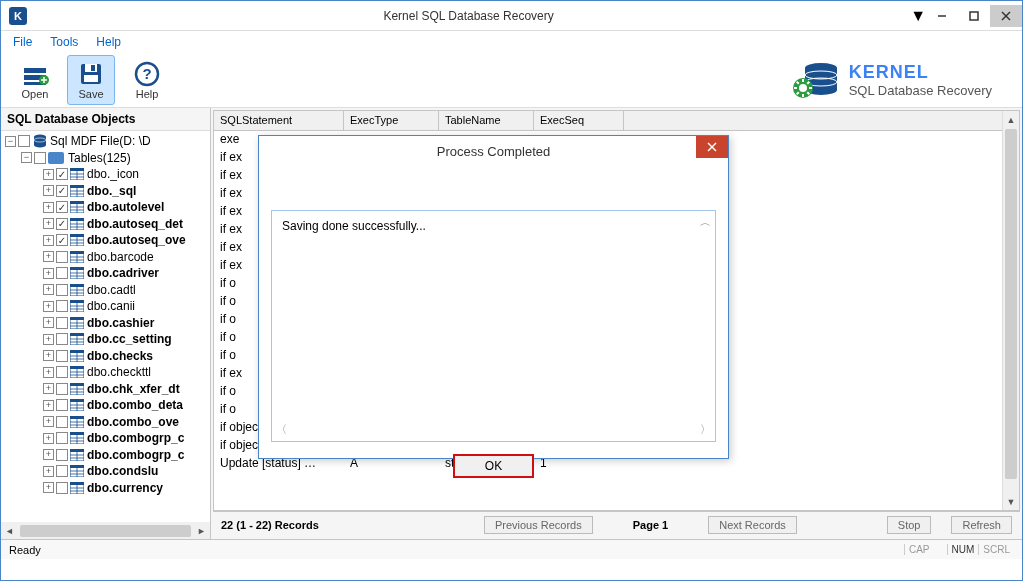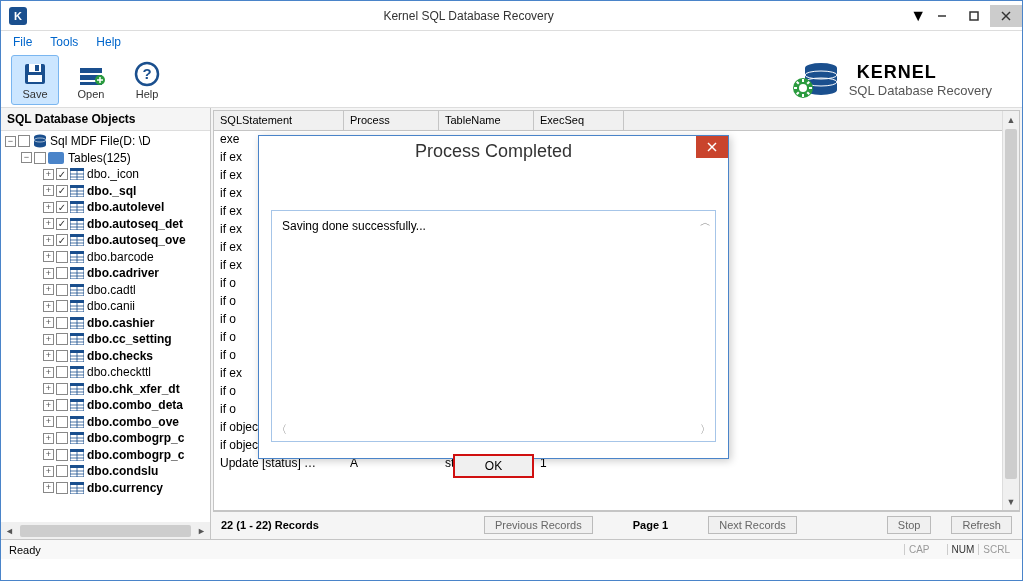--- a/index.html
+++ b/index.html
@@ -12,21 +12,21 @@
 .titlebar .win-btn.close { background: #ccc; }
 .menubar { height: 22px; display: flex; align-items: center; padding: 0 12px; gap: 18px; font-size: 12px; color: #0066cc; }
 .toolbar { height: 55px; display: flex; align-items: center; padding: 0 10px; gap: 8px; border-bottom: 1px solid #ddd; }
 .tool-btn { display: flex; flex-direction: column; align-items: center; justify-content: center; width: 48px; height: 50px; font-size: 11px; color: #333; border-radius: 3px; }
 .tool-btn.active { background: #cce6ff; border: 1px solid #7ab6f0; }
 .tool-btn .ico { width: 28px; height: 28px; display: flex; align-items: center; justify-content: center; }
 .toolbar .spacer { flex: 1; }
 .brand { display: flex; align-items: center; gap: 8px; padding-right: 20px; }
 .brand .gear-db { width: 52px; height: 44px; }
 .brand-text { display: flex; flex-direction: column; }
-.brand-text .line1 { font-size: 18px; font-weight: bold; color: #000000; letter-spacing: 1px; margin-left: 8px; }
+.brand-text .line1 { font-size: 18px; font-weight: bold; color: #3b82f6; letter-spacing: 1px; }
 .brand-text .line2 { font-size: 13px; color: #555; }
 .main { display: flex; height: 431px; }
 .sidebar { width: 210px; border-right: 1px solid #c5c5c5; display: flex; flex-direction: column; }
 .sidebar-title { font-size: 12px; font-weight: bold; padding: 4px 6px; background: #f5f5f5; border-bottom: 1px solid #ddd; }
 .tree { flex: 1; overflow: hidden; font-size: 12px; padding: 2px 0 0 2px; background: #fff; position: relative; }
 .tree-row { display: flex; align-items: center; height: 16.5px; white-space: nowrap; }
 .tree-row .exp { width: 11px; height: 11px; border: 1px solid #888; display: flex; align-items: center; justify-content: center; font-size: 9px; margin-right: 2px; color: #555; line-height: 1; }
 .tree-row .chk { width: 12px; height: 12px; border: 1px solid #888; margin-right: 2px; display: flex; align-items: center; justify-content: center; font-size: 10px; color: #333; }
 .tree-row .ico-db { width: 16px; height: 14px; margin-right: 2px; }
 .tree-row .ico-folder { width: 16px; height: 12px; background: #4a84c9; border-radius: 2px; margin-right: 4px; }
@@ -50,21 +50,21 @@
 .scrollbar-v .thumb { position: absolute; left: 2px; right: 2px; background: #cdcdcd; border-radius: 2px; }
 .scrollbar-h { height: 17px; background: #f0f0f0; display: flex; align-items: center; }
 .scrollbar-h .arrow { width: 17px; display: flex; align-items: center; justify-content: center; font-size: 9px; color: #555; }
 .statusbar { height: 20px; border-top: 1px solid #c5c5c5; display: flex; align-items: center; padding: 0 8px; font-size: 11px; background: #f8f8f8; }
 .statusbar .flex { flex: 1; }
 .statusbar .ind { padding: 0 4px; color: #999; border-left: 1px solid #ccc; font-size: 10px; }
 .statusbar .ind.active { color: #333; margin-left: 13px; }
 
 .dialog { position: absolute; left: 257px; top: 134px; width: 471px; height: 324px; background: #fff; border: 1px solid #4a84c9; box-shadow: 2px 2px 8px rgba(0,0,0,0.2); }
 .dialog-title { height: 30px; background: #fff; display: flex; align-items: center; position: relative; }
-.dialog-title .t { flex: 1; text-align: center; font-size: 18px; color: #333; }
+.dialog-title .t { flex: 1; text-align: center; font-size: 13px; color: #333; }
 .dialog-title .close { position: absolute; right: 0; top: 0; width: 32px; height: 22px; background: #c9442d; color: #fff; display: flex; align-items: center; justify-content: center; font-size: 12px; }
 .dialog-body { padding: 8px 12px 4px 12px; }
 .dialog-msgbox { border: 1px solid #a6c5e8; height: 232px; padding: 8px 10px; font-size: 12px; background: #fff; position: relative; margin-top: 36px; }
 .dialog-msgbox .sa { position: absolute; font-size: 11px; color: #888; }
 .dialog-msgbox .sa.up { right: 4px; top: 4px; }
 .dialog-msgbox .sa.l { left: 4px; bottom: 4px; }
 .dialog-msgbox .sa.r { right: 4px; bottom: 4px; }
 .dialog-buttons { display: flex; justify-content: center; padding: 8px 0; }
 .dialog-buttons .ok { border: 2px solid #d01010; background: #f0f0f0; padding: 3px 30px; font-size: 12px; }
 </style>
@@ -95,43 +95,43 @@
   </div>
 </div>
 
 <div class="menubar">
   <span>File</span>
   <span>Tools</span>
   <span>Help</span>
 </div>
 
 <div class="toolbar">
-  <div class="tool-btn active">
-    <div class="ico">
-      <svg width="28" height="24">
-          <rect x="4" y="2" width="20" height="20" rx="2" fill="#1a4f8e"></rect>
-          <rect x="8" y="2" width="12" height="8" fill="#fff"></rect>
-          <rect x="14" y="3" width="4" height="6" fill="#1a4f8e"></rect>
-          <rect x="7" y="13" width="14" height="7" fill="#fff"></rect>
-        </svg>
-    </div>
-    <span>Save</span>
-  </div>
   <div class="tool-btn">
     <div class="ico">
       <svg width="28" height="24">
           <rect x="3" y="6" width="22" height="5" fill="#1a4f8e"></rect>
           <rect x="3" y="13" width="22" height="5" fill="#1a4f8e"></rect>
           <rect x="3" y="20" width="22" height="3" fill="#1a4f8e"></rect>
           <circle cx="23" cy="18" r="5" fill="#2a9b3e"></circle>
           <line x1="23" y1="15" x2="23" y2="21" stroke="#fff" stroke-width="1.5"></line>
           <line x1="20" y1="18" x2="26" y2="18" stroke="#fff" stroke-width="1.5"></line>
         </svg>
     </div>
     <span>Open</span>
+  </div>
+  <div class="tool-btn active">
+    <div class="ico">
+      <svg width="28" height="24">
+          <rect x="4" y="2" width="20" height="20" rx="2" fill="#1a4f8e"></rect>
+          <rect x="8" y="2" width="12" height="8" fill="#fff"></rect>
+          <rect x="14" y="3" width="4" height="6" fill="#1a4f8e"></rect>
+          <rect x="7" y="13" width="14" height="7" fill="#fff"></rect>
+        </svg>
+    </div>
+    <span>Save</span>
   </div>
   <div class="tool-btn">
     <div class="ico">
       <svg width="28" height="28">
           <circle cx="14" cy="14" r="11" fill="none" stroke="#1a4f8e" stroke-width="2.5"></circle>
           <text x="14" y="19" text-anchor="middle" font-size="15" font-weight="bold" fill="#1a4f8e">?</text>
         </svg>
     </div>
     <span>Help</span>
   </div>
@@ -474,21 +474,21 @@
       <div class="arrow">◄</div>
       <div style="flex:1;height:12px;margin:0 2px;background:#cdcdcd;border-radius:2px"></div>
       <div class="arrow">►</div>
     </div>
   </div>
 
   <div class="content">
     <div class="grid-wrap">
       <div class="grid-header" id="grid-header">
           <div class="col col1">SQLStatement</div>
-          <div class="col col2">Process</div>
+          <div class="col col2">ExecType</div>
           <div class="col col3">TableName</div>
           <div class="col col4">ExecSeq</div>
           <div class="col" style="flex:1"></div>
         </div>
       <div class="grid-body" id="grid-body">
           <div class="row">
     <div class="cell col1">exe</div>
     <div class="cell col2"></div>
     <div class="cell col3"></div>
     <div class="cell col4"></div>

